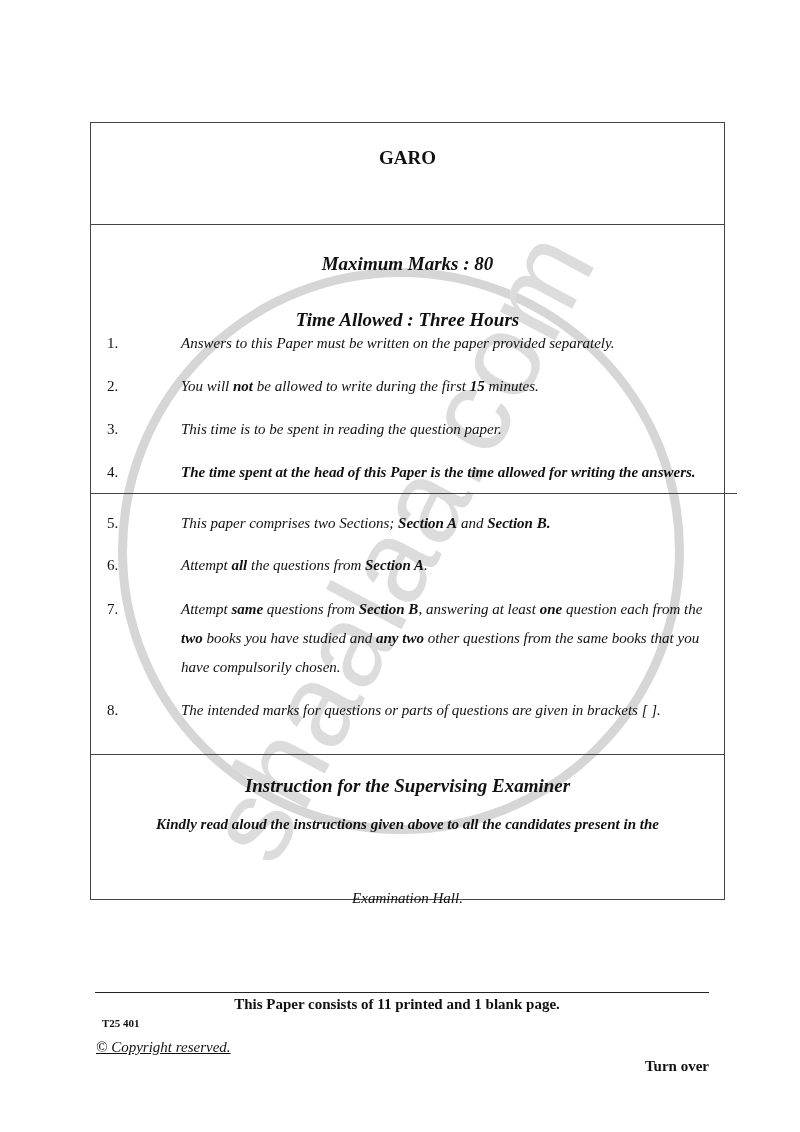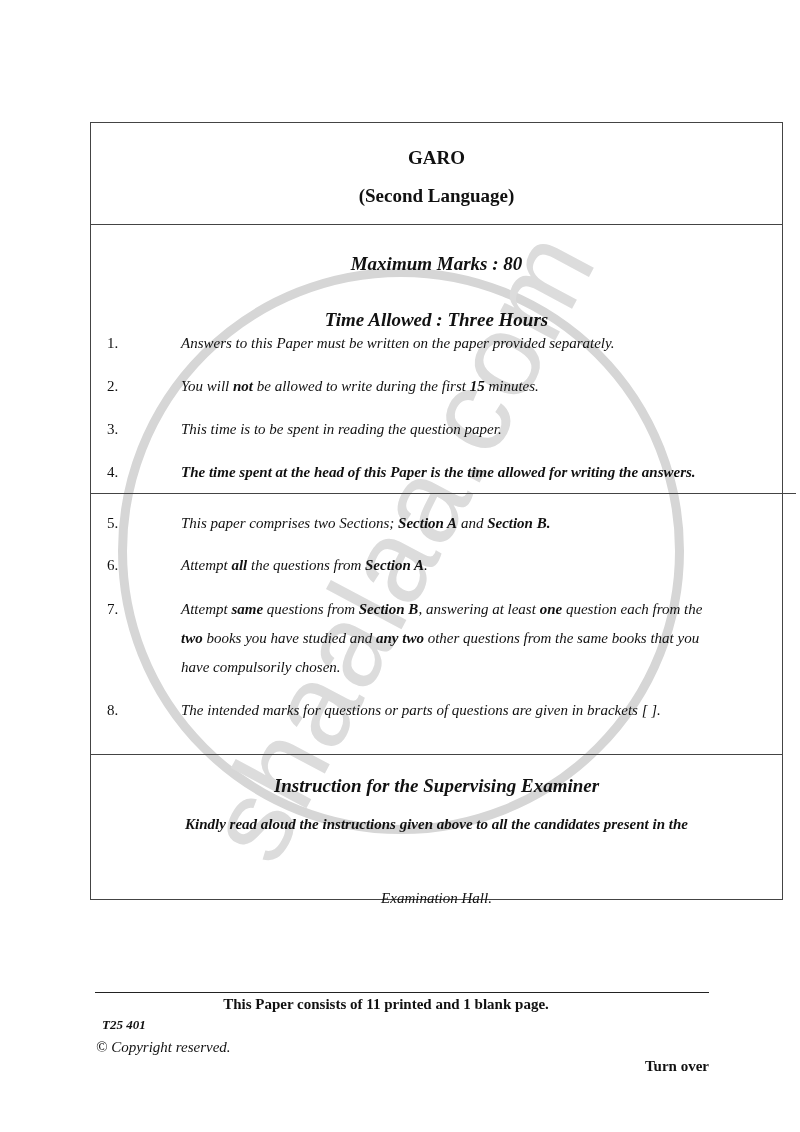--- a/index.html
+++ b/index.html
@@ -10,52 +10,51 @@
     .watermark {
       position: absolute; left: 118px; top: 268px; width: 566px; height: 566px;
       border: 9px solid #d6d6d6; border-radius: 50%; box-sizing: border-box; z-index: 0;
     }
     .watermark-text {
       position: absolute; left: 400px; top: 545px; transform: translate(-50%, -50%) rotate(-62deg);
       font-family: "Liberation Sans", "DejaVu Sans", sans-serif; font-size: 118px; color: #dcdcdc;
       letter-spacing: 2px; z-index: 0; white-space: nowrap;
     }
     .frame {
-      position: absolute; left: 90px; top: 122px; width: 693px; height: 778px;
+      position: absolute; left: 90px; top: 122px; width: 635px; height: 778px;
       border: 1.5px solid #444; box-sizing: border-box; z-index: 1;
     }
     .hr { position: absolute; left: 0; height: 0; border-top: 1.5px solid #444; }
     .title {
       position: absolute; left: 0; width: 100%; text-align: center; font-weight: bold;
       font-size: 19px;
     }
     .center-it {
       position: absolute; left: 0; width: 100%; text-align: center; font-style: italic; font-weight: bold;
       font-size: 19px;
     }
     .item { position: absolute; left: 16px; font-size: 15px; font-style: italic; line-height: 29px; }
     .item .num { position: absolute; left: 0; font-style: normal; }
     .item .txt { position: absolute; left: 29px; white-space: nowrap; margin-left: 45px; }
     .txt b { font-weight: bold; }
     .plain-it { position: absolute; left: 0; width: 100%; text-align: center; font-style: italic; font-size: 15px; }
     .footer-line { position: absolute; left: 95px; width: 614px; top: 992px; border-top: 1.5px solid #222; }
-    .footer-center { position: absolute; left: 79px; width: 614px; top: 996px; text-align: center; font-weight: bold; font-size: 15px; }
-    .footer-code { position: absolute; left: 102px; top: 1017px; font-weight: bold; font-size: 13px; font-style: italic; }
+    .footer-center { position: absolute; left: 90px; width: 614px; top: 996px; text-align: center; font-weight: bold; font-size: 15px; }
+    .footer-code { position: absolute; left: 102px; top: 1017px; font-weight: bold; font-size: 11px; }
     .footer-turn { position: absolute; right: 91px; top: 1017px; font-weight: bold; font-size: 15px; margin-top: 41px; }
-    .footer-copy { position: absolute; left: 96px; top: 1039px; font-style: italic; font-size: 15px; }
+    .footer-copy { position: absolute; left: 96px; top: 1039px; font-style: italic; font-size: 15px; text-decoration: underline; }
   </style>
 </head>
 <body>
 
 <div class="watermark"></div>
 <div class="watermark-text">shaalaa.com</div>
 
 <div class="frame">
   <div class="title" style="top:24px;">GARO</div>
-  <div class="title" style="top:62px;">(Second Language)</div>
   <div class="hr" style="top:101px; width:100%;"></div>
 
   <div class="center-it" style="top:130px;">Maximum Marks : 80</div>
   <div class="center-it" style="top:186px;">Time Allowed : Three Hours</div>
 
   <div id="group1">
       <div class="item" style="top: 206px;">
         <span class="num">1.</span>
         <span class="txt">Answers to this Paper must be written on the paper provided separately.</span>
       </div>

